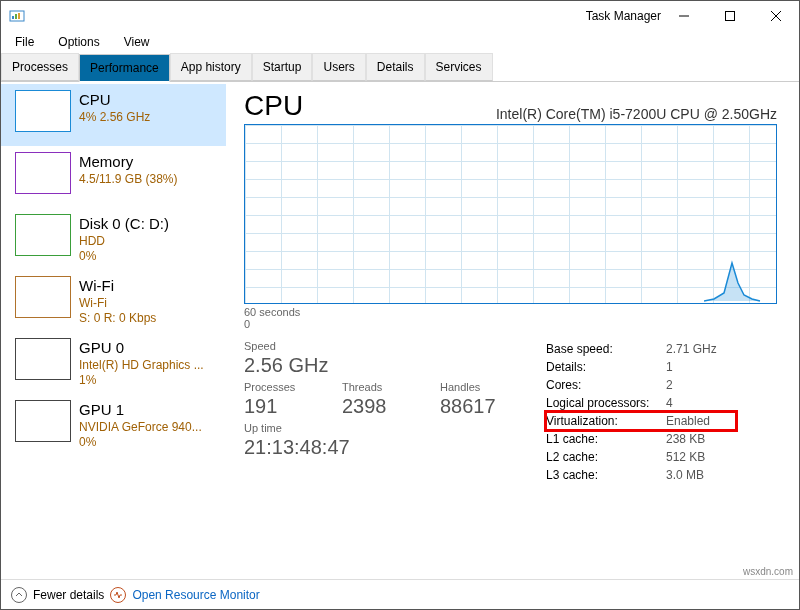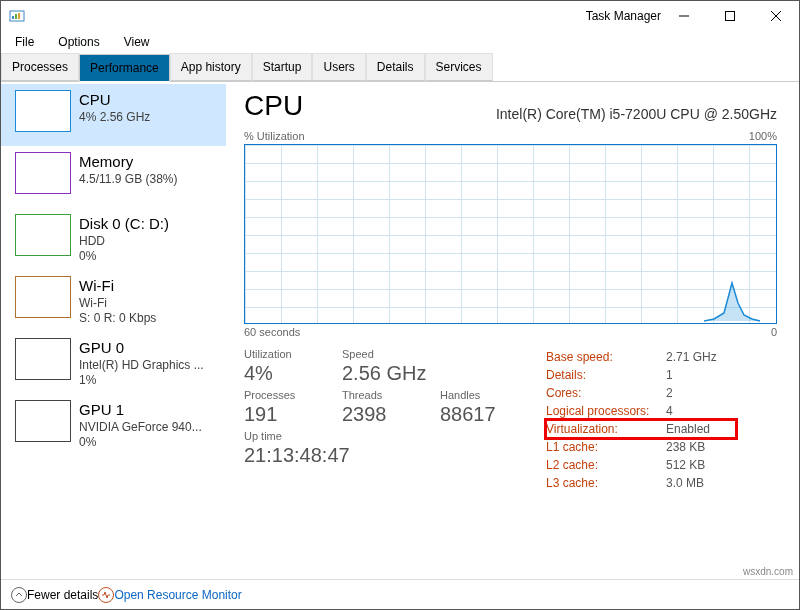--- a/index.html
+++ b/index.html
@@ -43,55 +43,55 @@
   .sbi {
     display:flex; align-items:flex-start; gap:8px; padding:6px 8px 6px 14px;
     height:62px;
   }
   .sbi.selected { background:#cfe8ff; }
   .sbi .thumb {
     width: 56px; height: 42px; border: 1px solid; position:relative; background:#fff;
   }
   .sbi .text { display:flex; flex-direction:column; line-height:1.3; font-size:12px; color:#333; overflow:hidden;}
   .sbi .text .name { font-size:15px; color:#000; }
-  .sbi .text .sub { font-size:12px; color:#404040; white-space:nowrap; overflow:hidden; text-overflow:ellipsis; max-width:140px;}
+  .sbi .text .sub { font-size:12px; color:#a16207; white-space:nowrap; overflow:hidden; text-overflow:ellipsis; max-width:140px;}
   
   .panel { flex:1; padding: 8px 22px 0 18px; position:relative; }
   .panel .head { display:flex; align-items:flex-end; justify-content:space-between;}
   .panel .head h1 { font-size:28px; font-weight:400; margin:0; }
   .panel .head .model { font-size:14px; color:#333; }
   .graph-labels { display:flex; justify-content:space-between; font-size:11px; color:#666; margin-top:8px;}
   .graph {
     border:1px solid #1177cc; height:180px; margin-top:2px; position:relative;
     background-image:
       linear-gradient(to right, #d0e4f0 1px, transparent 1px),
       linear-gradient(to bottom, #d0e4f0 1px, transparent 1px);
     background-size: 36px 18px;
     overflow:hidden;
   }
   .graph .spike {
     position:absolute; bottom:0; right:12px;
   }
-  .axis-labels { display:flex; justify-content:space-between; font-size:11px; color:#666; margin-top:2px;}
+  .axis-labels { display:flex; justify-content:space-between; font-size:11px; color:#666; margin-top:2px;flex-direction:column;}
   .stats { display:flex; margin-top:10px; gap:36px;}
   .left-stats { display:flex; flex-direction:column; gap:4px; }
   .stat-row { display:flex; gap:28px; }
   .stat { min-width:70px; }
   .stat .lbl { font-size:11px; color:#666; }
   .stat .val { font-size:20px; color:#555; margin-top:2px;}
   .right-stats { font-size:12px; color:#555; }
   .right-stats table { border-collapse:collapse; }
   .right-stats td { padding:2px 8px 2px 0; }
-  .right-stats td.lbl { min-width:120px; color:#c2410c;}
+  .right-stats td.lbl { min-width:120px; color:#000000;}
   .right-stats td.val { min-width:70px; }
   .virt-row { outline:3px solid #e00; outline-offset:-1px; }
   
   .footer {
     position:absolute; bottom:0; left:0; right:0; height:30px;
-    border-top:1px solid #ddd; display:flex; align-items:center; gap:0; padding:0 10px;
+    border-top:1px solid #ddd; display:flex; align-items:center; gap:6px; padding:0 10px;
     font-size:12px;
   }
   .footer .circle-icon {
     width:16px; height:16px; border-radius:50%; border:1px solid #666; display:inline-flex; align-items:center; justify-content:center;
   }
   .footer a { color:#0b66c3; text-decoration:none; }
   .watermark { position:absolute; right:6px; bottom:32px; font-size:10px; color:#888; }
 </style>
 </head>
 <body>
@@ -197,41 +197,33 @@
       </div>
     </div>
 
   </div>
 
   <div class="panel">
     <div class="head">
       <h1>CPU</h1>
       <div class="model">Intel(R) Core(TM) i5-7200U CPU @ 2.50GHz</div>
     </div>
-    <div class="graph-labels">
-      <span>% Utilization</span>
-      <span>100%</span>
-    </div>
     <div class="graph">
       <svg class="spike" width="60" height="50">
         <polyline points="0,48 10,46 20,40 28,10 34,30 40,42 48,46 56,48" fill="rgba(26,138,214,0.25)" stroke="#1a8ad6" stroke-width="1.5"></polyline>
       </svg>
     </div>
     <div class="axis-labels">
       <span>60 seconds</span>
       <span>0</span>
     </div>
 
     <div class="stats">
       <div class="left-stats">
         <div class="stat-row">
-          <div class="stat">
-            <div class="lbl">Utilization</div>
-            <div class="val">4%</div>
-          </div>
           <div class="stat">
             <div class="lbl">Speed</div>
             <div class="val">2.56 GHz</div>
           </div>
         </div>
         <div class="stat-row">
           <div class="stat">
             <div class="lbl">Processes</div>
             <div class="val">191</div>
           </div>

